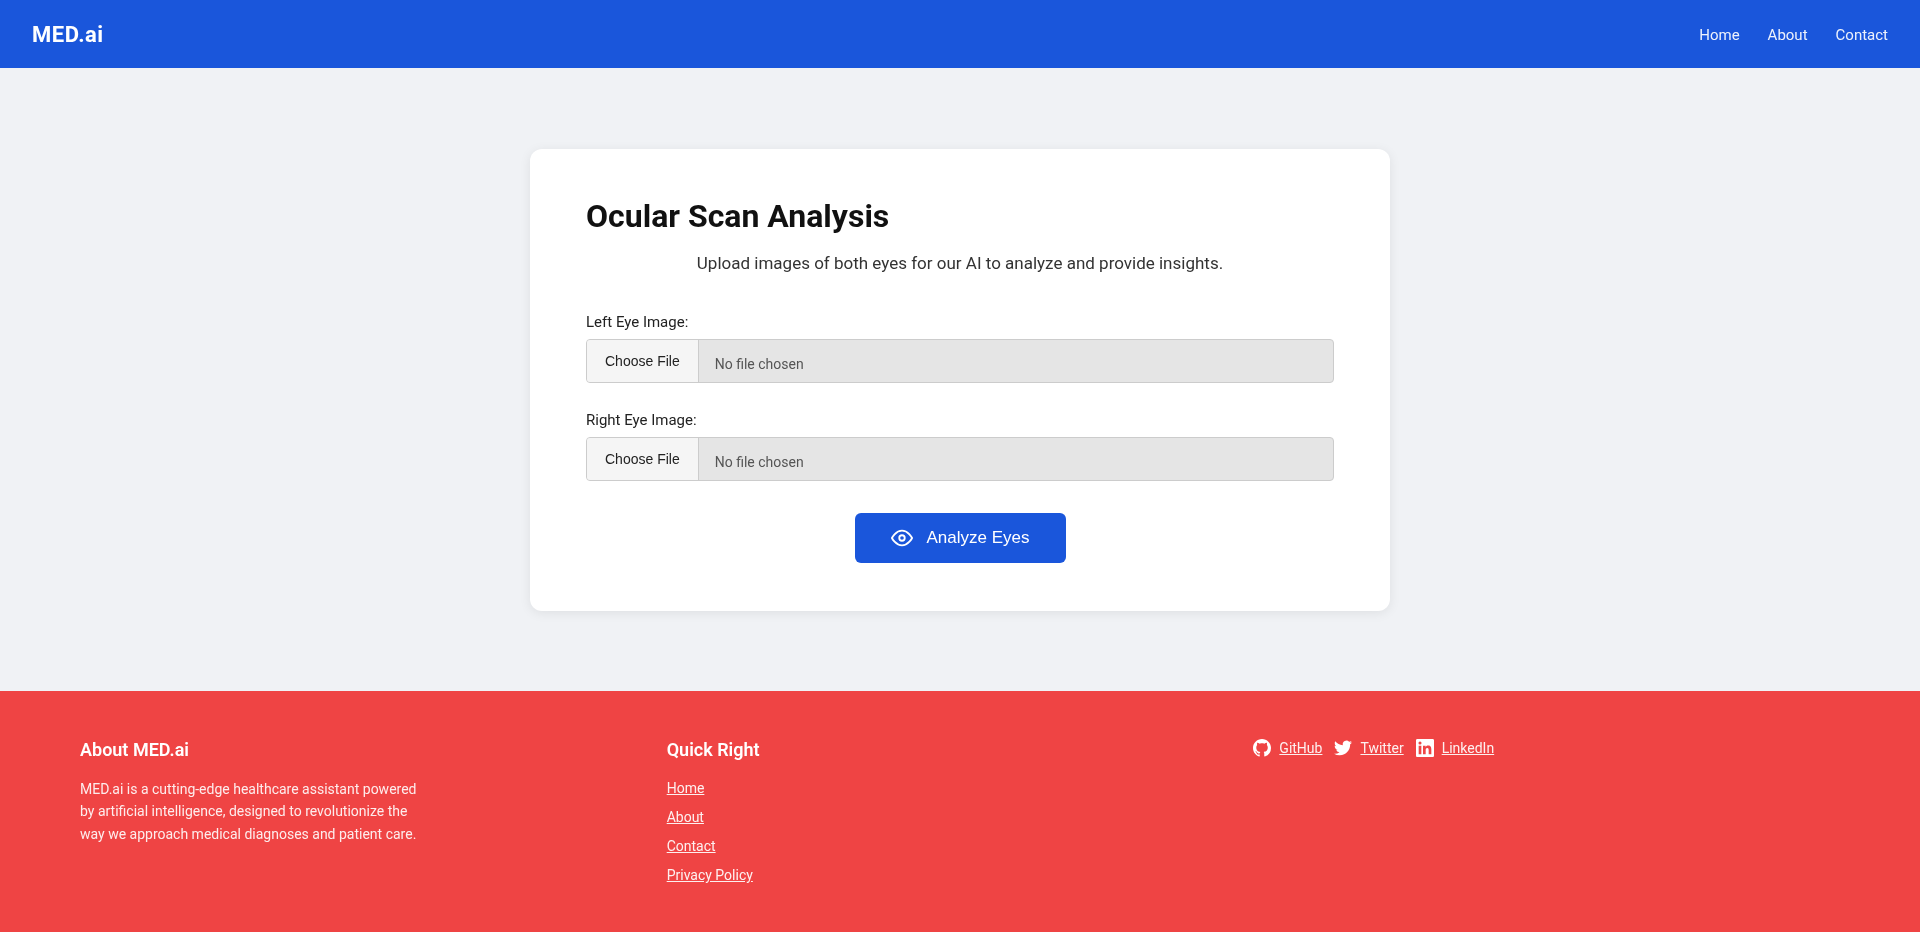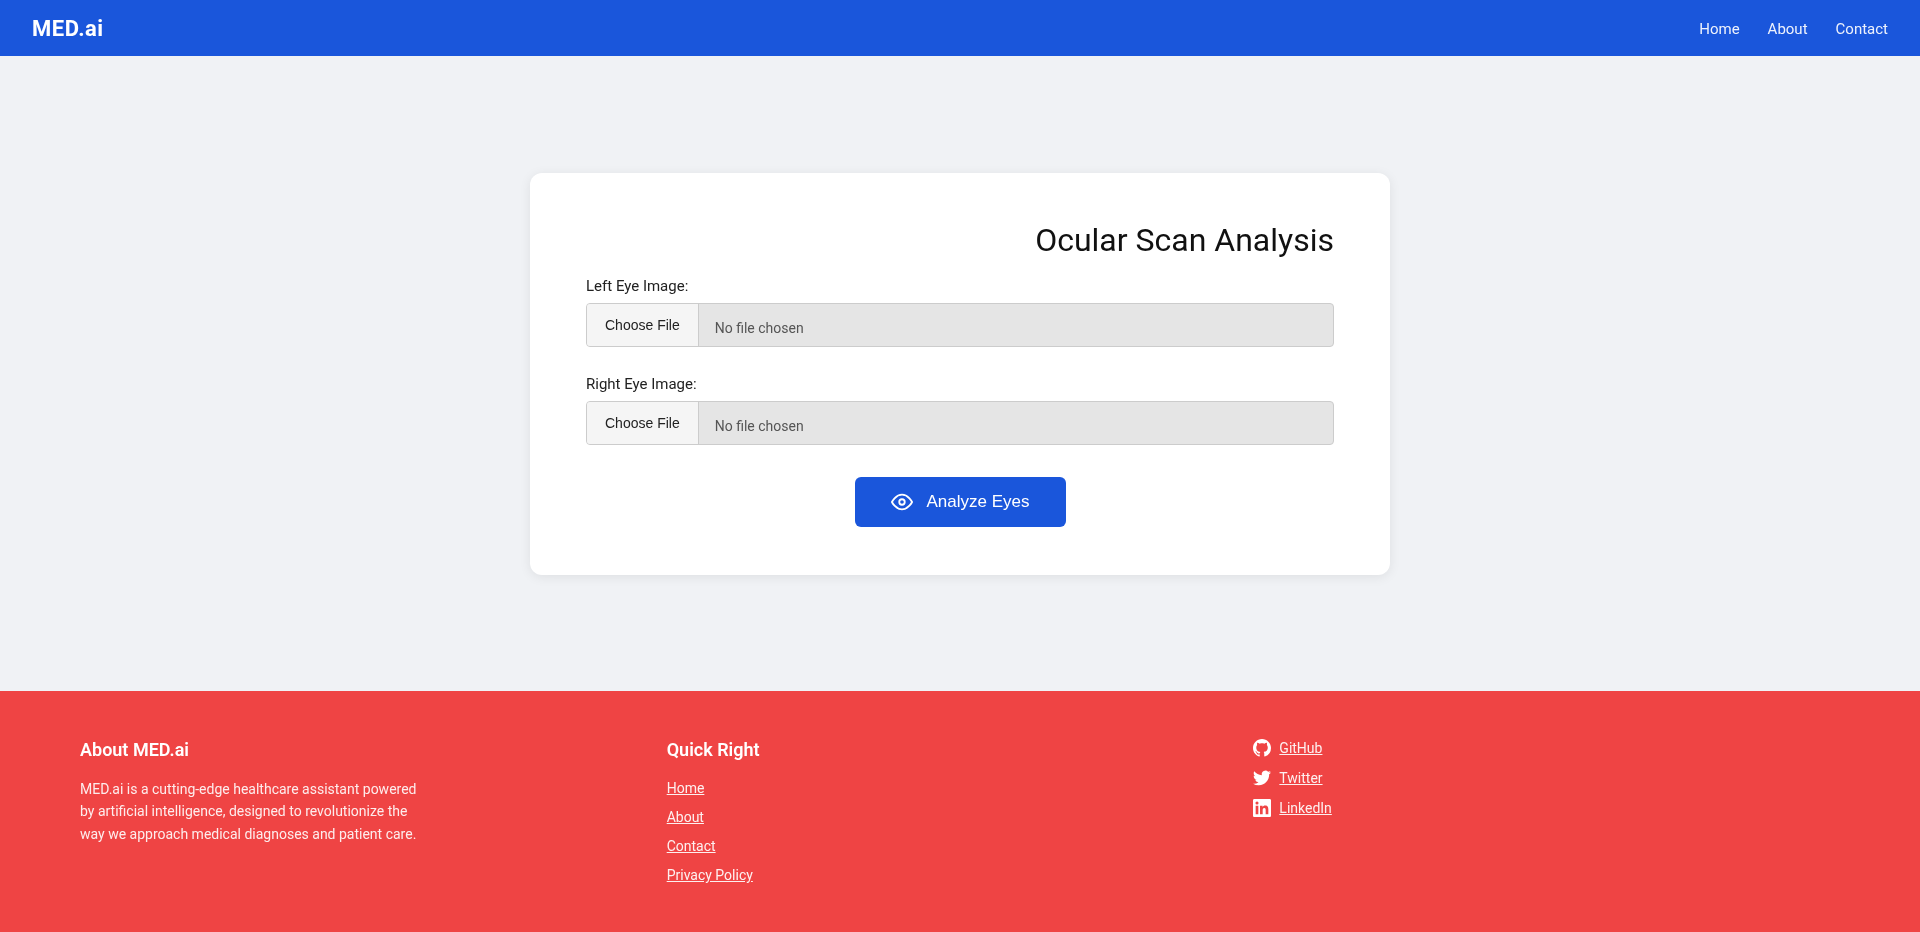--- a/index.html
+++ b/index.html
@@ -17,21 +17,21 @@
     }
 
     
     .navbar {
       background-color: #1a56db;
       color: white;
       display: flex;
       align-items: center;
       justify-content: space-between;
       padding: 0 32px;
-      height: 56px;
+      height: 68px;
       flex-shrink: 0;
     }
 
     .navbar-brand {
       font-size: 22px;
       font-weight: 700;
       color: white;
       letter-spacing: 0.5px;
     }
 
@@ -62,22 +62,22 @@
       background: white;
       border-radius: 12px;
       padding: 48px 56px;
       width: 860px;
       max-width: 100%;
       box-shadow: 0 2px 12px rgba(0,0,0,0.08);
     }
 
     .card-title {
       font-size: 32px;
-      font-weight: 400;
-      text-align: right;
+      font-weight: 700;
+      text-align: left;
       color: #111;
       margin-bottom: 18px;
     }
 
     .card-subtitle {
       font-size: 17px;
       text-align: center;
       color: #333;
       margin-bottom: 40px;
     }
@@ -186,21 +186,20 @@
     .footer-links a {
       color: white;
       text-decoration: underline;
       font-size: 14px;
       opacity: 0.92;
     }
 
     .social-links {
       list-style: none;
       display: flex;
-      flex-direction: column;
       gap: 12px;
     }
 
     .social-link-item {
       display: flex;
       align-items: center;
       gap: 8px;
     }
 
     .social-link-item a {
@@ -236,20 +235,21 @@
   <ul class="navbar-links">
     <li><a href="#">Home</a></li>
     <li><a href="#">About</a></li>
     <li><a href="#">Contact</a></li>
   </ul>
 </nav>
 
 <main class="main-content">
   <div class="card">
     <h1 class="card-title">Ocular Scan Analysis</h1>
+    <p class="card-subtitle">Upload images of both eyes for our AI to analyze and provide insights.</p>
 
     <div class="form-group">
       <label class="form-label">Left Eye Image:</label>
       <div class="file-input-wrapper">
 
         <button class="file-choose-btn">Choose File</button>
         <span class="file-no-chosen">No file chosen</span>
       </div>
     </div>
 

